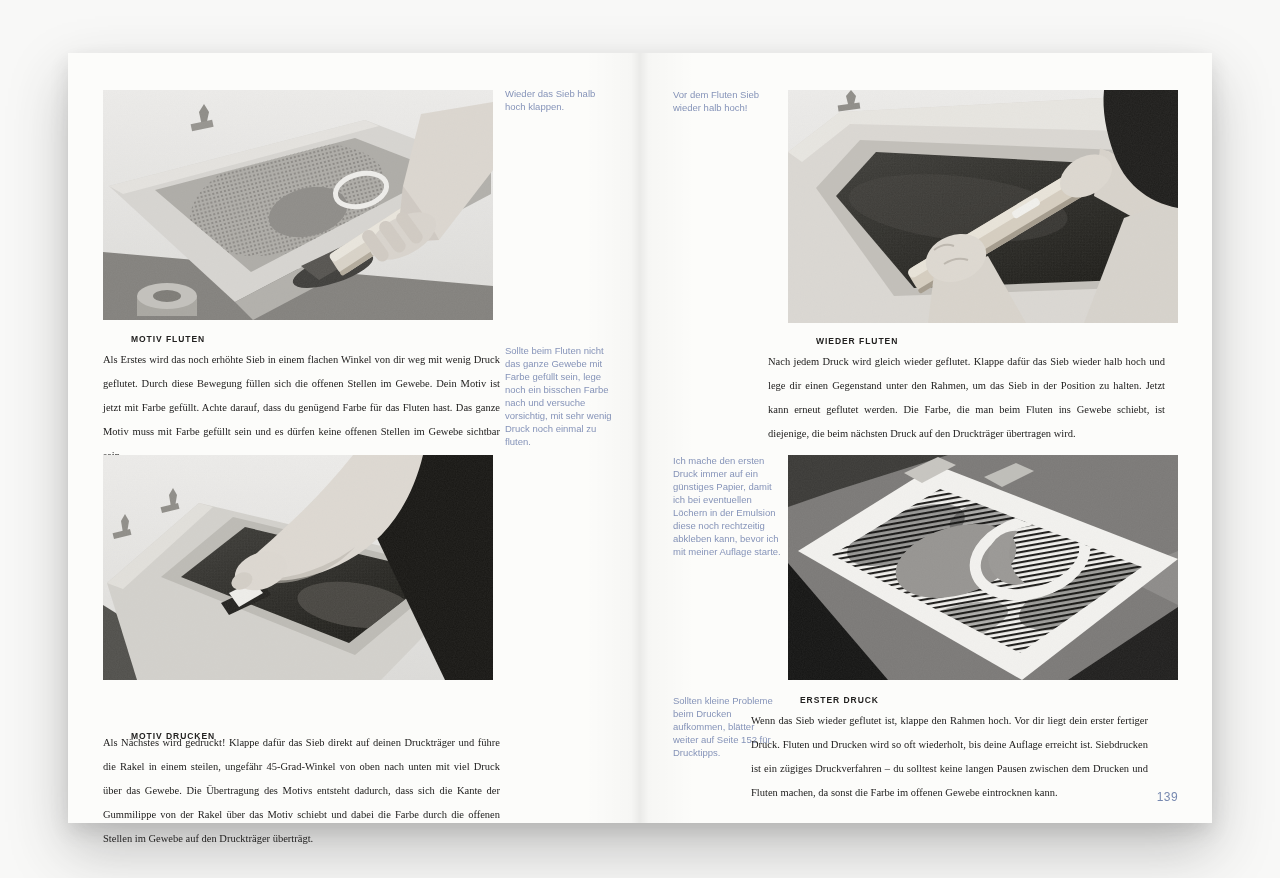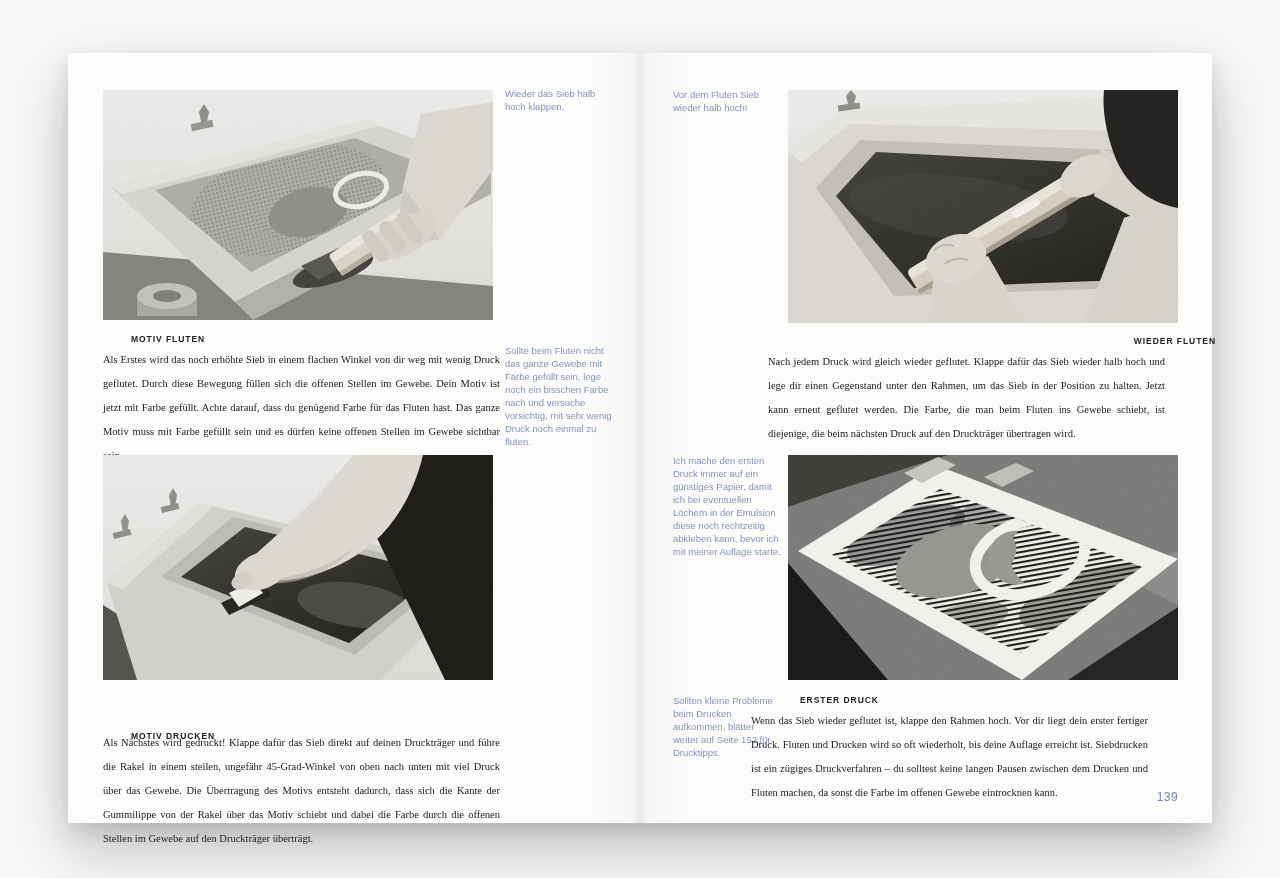--- a/index.html
+++ b/index.html
@@ -28,21 +28,21 @@
     font-size:8.5px;font-weight:700;letter-spacing:.95px;color:#222120;margin-left:28px;
   }
   .body-text{
     position:absolute;width:397px;
     font-family:"Liberation Serif",serif;
     font-size:10.5px;line-height:24px;color:#222120;
     text-align:justify;
   }
   .h1a{left:35px;top:281px;} .b1a{left:35px;top:295px;}
   .h1b{left:35px;top:678px;} .b1b{left:35px;top:669px;margin-top:9px;}
-  .h2a{left:720px;top:283px;text-align:right;} .b2a{left:700px;top:297px;}
+  .h2a{left:720px;top:283px;} .b2a{left:700px;top:297px;}
   .h2b{left:704px;top:642px;} .b2b{left:683px;top:656px;}
   .note{
     position:absolute;color:#8694b9;
     font-size:9.5px;line-height:13px;
   }
   .n1{left:437px;top:34px;width:98px;}
   .n2{left:437px;top:291px;width:110px;}
   .n3{left:605px;top:35px;width:104px;}
   .n4{left:605px;top:401px;width:112px;}
   .n5{left:605px;top:641px;width:108px;}

